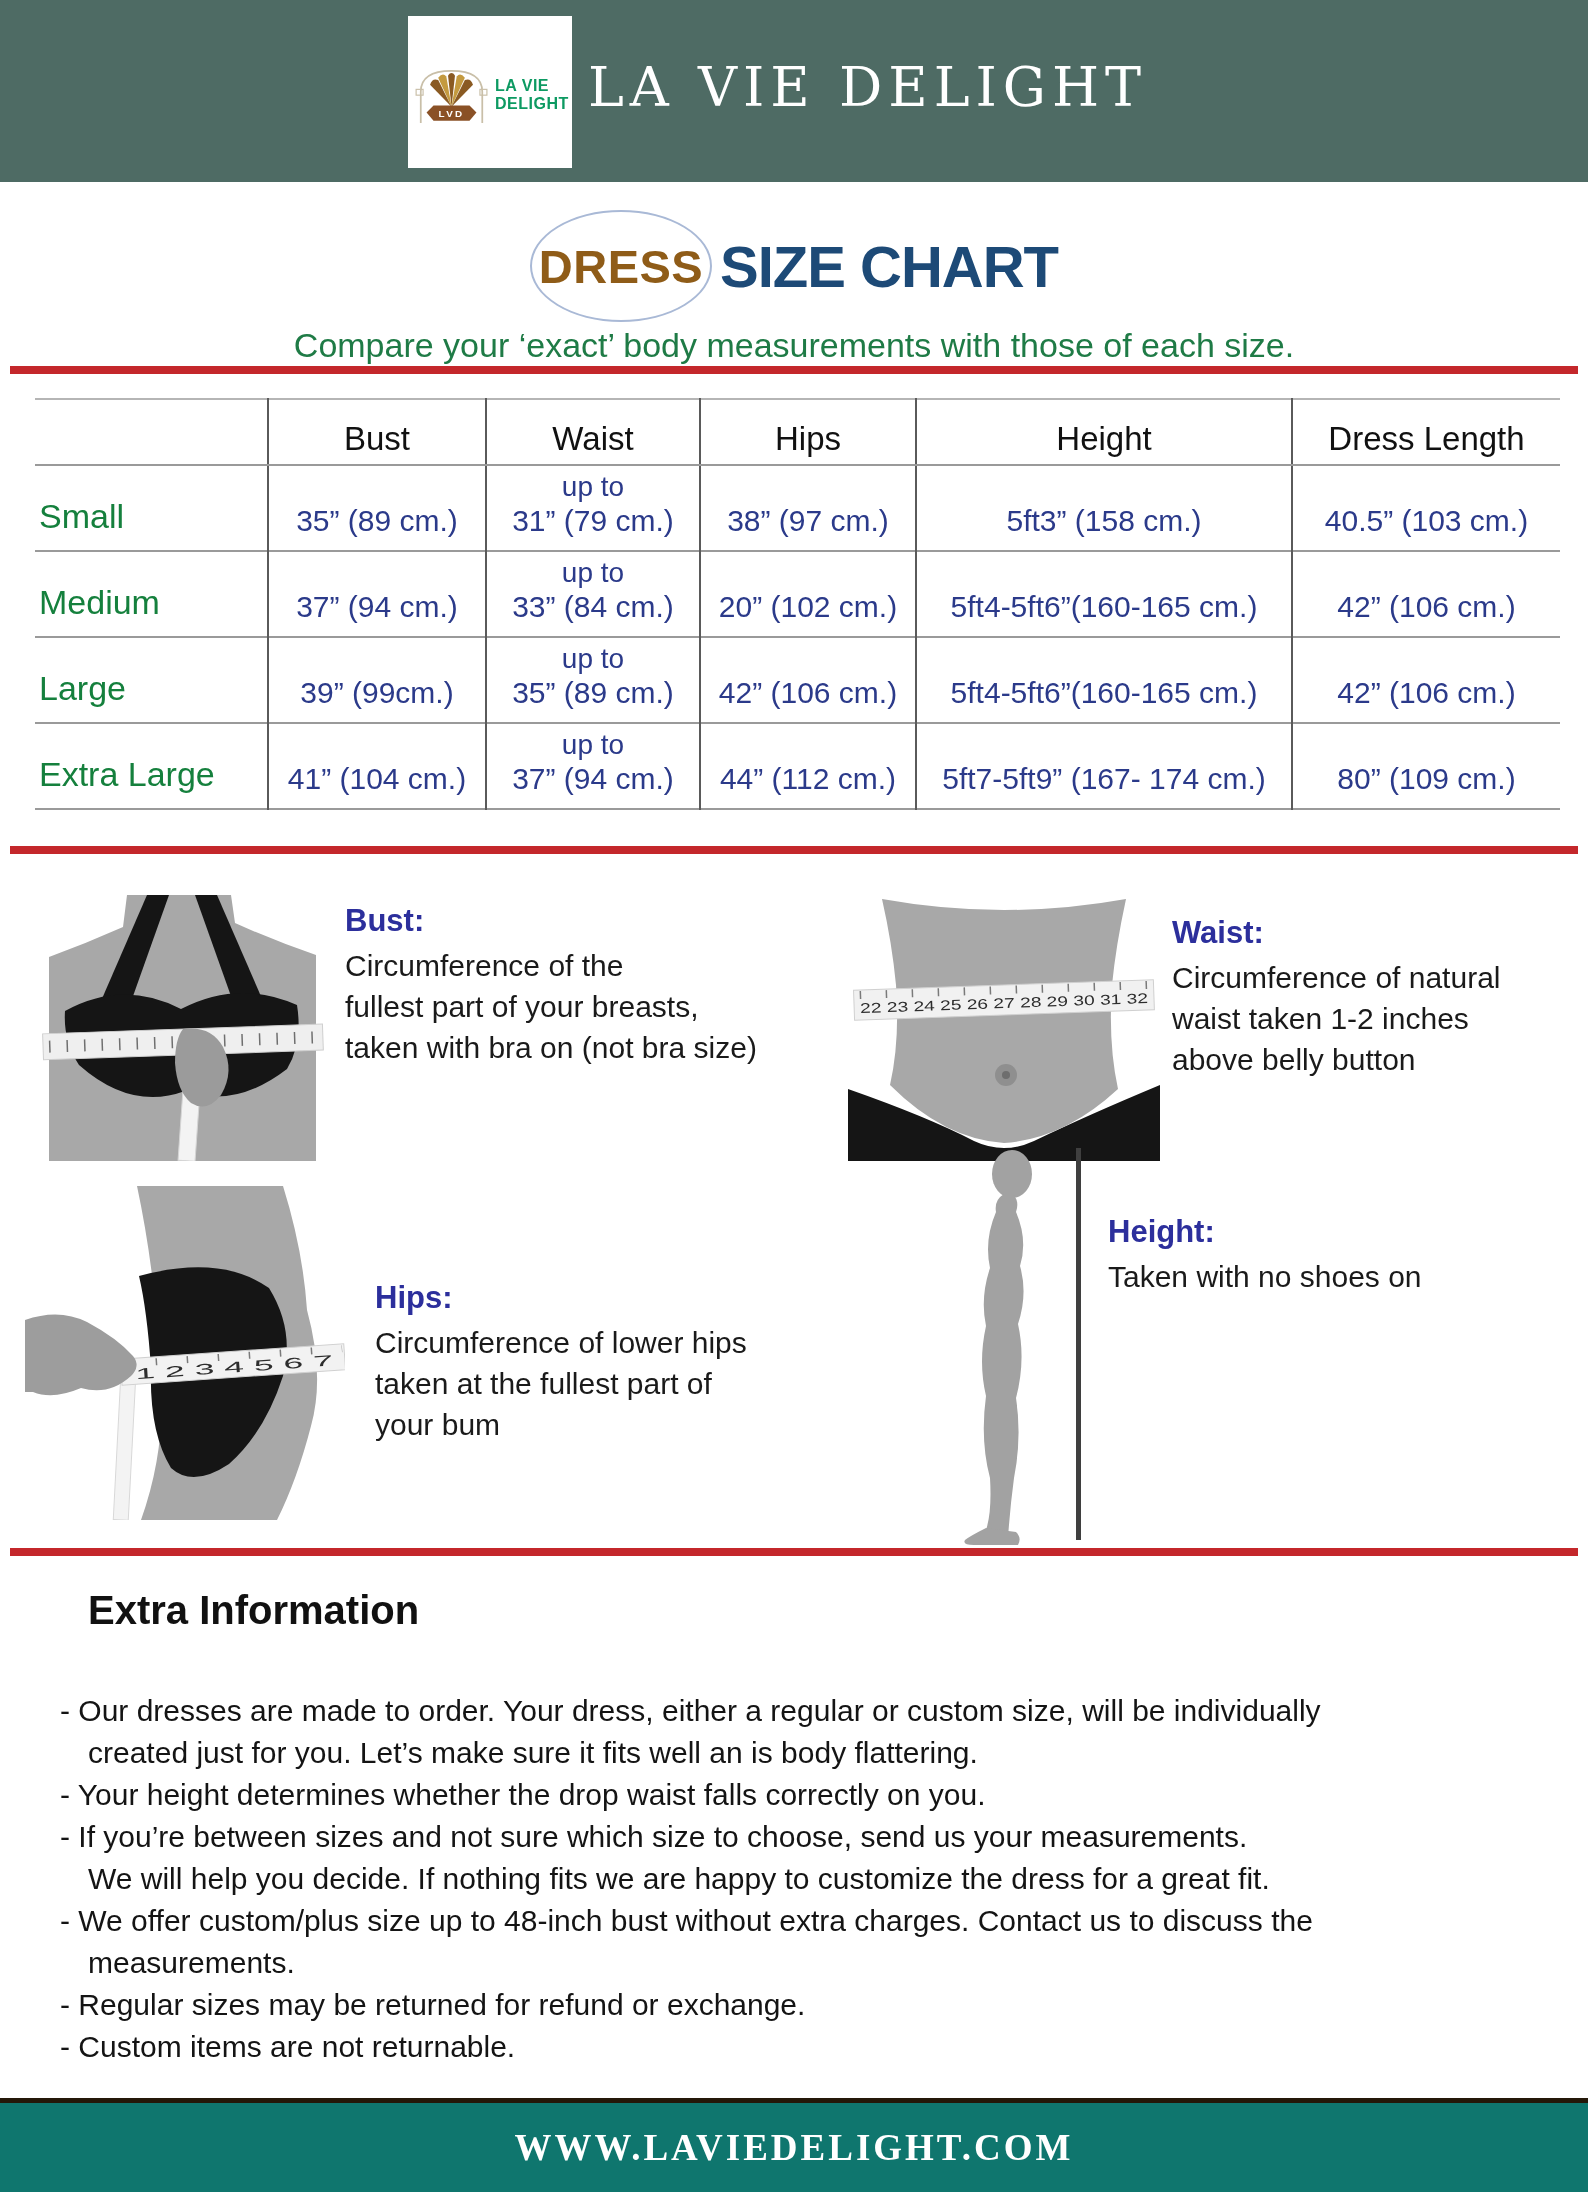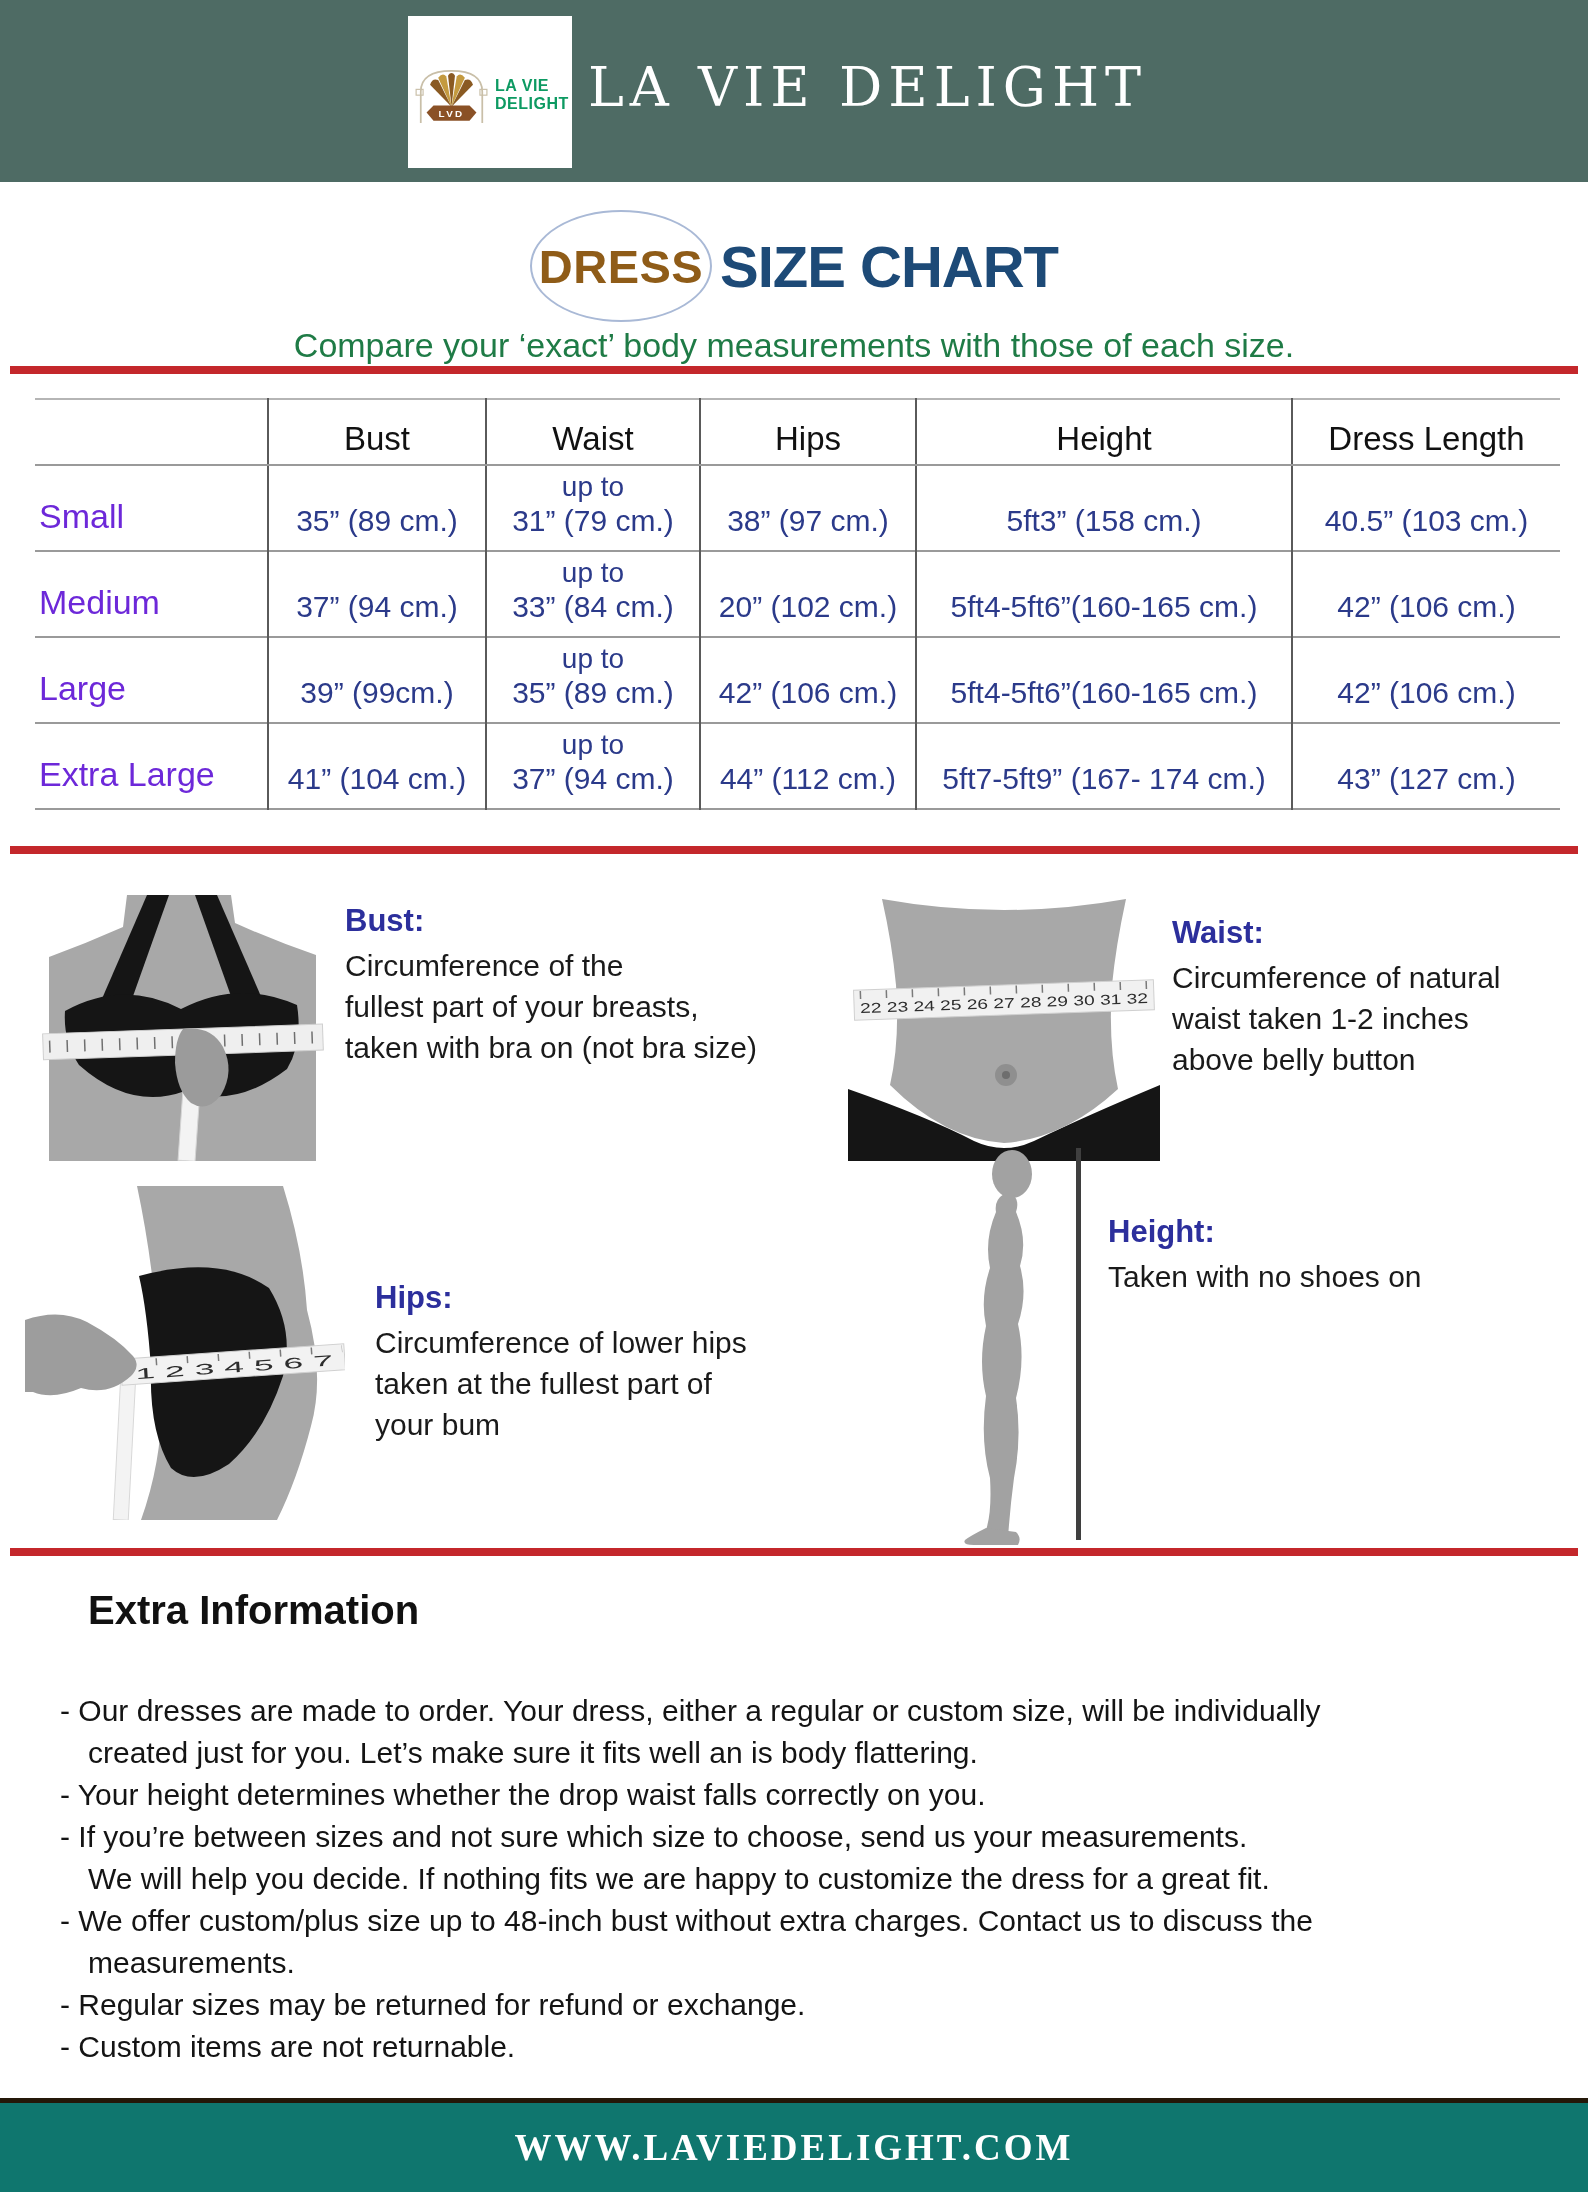--- a/index.html
+++ b/index.html
@@ -32,21 +32,21 @@
   
   table.size-table { position:absolute; top:398px; left:35px; width:1525px; border-collapse:collapse;
                      table-layout:fixed; border-top:2px solid #b5b5b5; }
   .size-table th, .size-table td { padding:0; vertical-align:bottom; }
   .size-table thead th { height:58px; font-size:33px; font-weight:500; color:#111111; text-align:center;
                          border-bottom:2px solid #9a9a9a; padding-bottom:6px; }
   .size-table thead th.col-size { border-left:none; }
   .size-table .v { border-left:2px solid #5a5a5a; }
   .size-table tbody tr { height:86px; }
   .size-table tbody tr { border-bottom:2px solid #9a9a9a; }
-  .size-table th.row-size { font-size:34px; font-weight:normal; color:#6d28d9; text-align:left; padding:0 0 14px 4px;margin-top:36px; }
+  .size-table th.row-size { font-size:34px; font-weight:normal; color:#15803d; text-align:left; padding:0 0 14px 4px;margin-top:36px; }
   .size-table td { font-size:30px; color:#2b3a8a; text-align:center; padding-bottom:12px; }
   .up-to { display:block; font-size:28px; color:#2b3a8a; line-height:34px; }
 
   
   .figure { position:absolute; }
   .guide-text { position:absolute; }
   .guide-label { font-size:31px; font-weight:bold; color:#2c2f9c; margin-bottom:6px; }
   .guide-line { font-size:30px; color:#1a1a1a; line-height:41px; }
   .guide-line:empty { display:none; }
 
@@ -144,21 +144,21 @@
         <td class="v">42” (106 cm.)</td>
         <td class="v">5ft4-5ft6”(160-165 cm.)</td>
         <td class="v">42” (106 cm.)</td>
       </tr>
       <tr>
         <th class="row-size">Extra Large</th>
         <td class="v">41” (104 cm.)</td>
         <td class="v"><span class="up-to">up to</span><span>37” (94 cm.)</span></td>
         <td class="v">44” (112 cm.)</td>
         <td class="v">5ft7-5ft9” (167- 174 cm.)</td>
-        <td class="v">43” (127 cm.)</td>
+        <td class="v">80” (109 cm.)</td>
       </tr>
     </tbody>
   </table>
 
   <div class="redline redline-2"></div>
 
   <div class="figure" style="top:893px; left:35px;">
     <svg width="295" height="268" viewBox="0 0 295 268">
       <path d="M14,64 Q52,50 88,34 L92,2 L196,2 L200,30 Q240,48 281,62 L281,268 L14,268 Z" fill="#a8a8a8"></path>
       <path d="M112,2 L134,2 L92,120 L66,108 Z" fill="#151515"></path>

